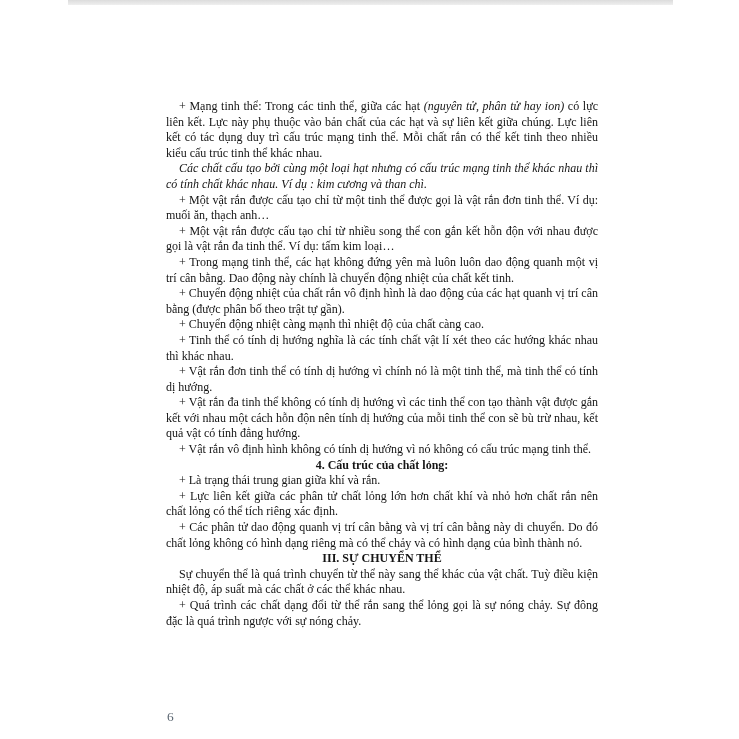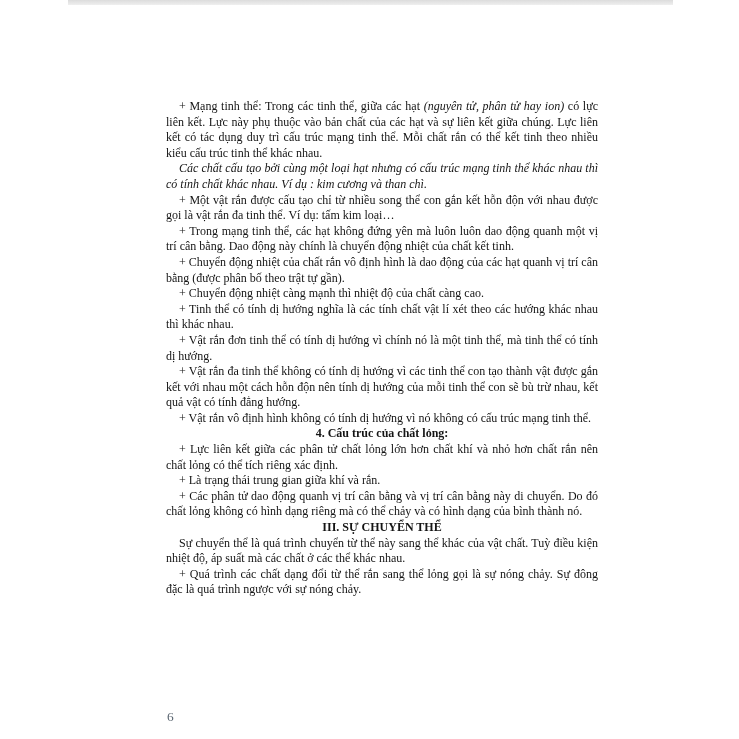--- a/index.html
+++ b/index.html
@@ -61,30 +61,31 @@
   }
 </style>
 </head>
 <body>
 
 <div class="page">
   <div class="edge-strip"></div>
   <div class="doc-body">
       <p class="body"><span>+ Mạng tinh thể: Trong các tinh thể, giữa các hạt </span><span class="it">(nguyên tử, phân tử hay ion)</span><span> có lực liên kết. Lực này phụ thuộc vào bản chất của các hạt và sự liên kết giữa chúng. Lực liên kết có tác dụng duy trì cấu trúc mạng tinh thể. Mỗi chất rắn có thể kết tinh theo nhiều kiểu cấu trúc tinh thể khác nhau.</span></p>
       <p class="italic-note"><span class="it">Các chất cấu tạo bởi cùng một loại hạt nhưng có cấu trúc mạng tinh thể khác nhau thì có tính chất khác nhau. Ví dụ : kim cương và than chì.</span></p>
+      <p class="body"><span>+ Một vật rắn được cấu tạo chỉ từ một tinh thể được gọi là vật rắn đơn tinh thể. Ví dụ: muối ăn, thạch anh…</span></p>
       <p class="body"><span>+ Một vật rắn được cấu tạo chỉ từ nhiều song thể con gắn kết hỗn độn với nhau được gọi là vật rắn đa tinh thể. Ví dụ: tấm kim loại…</span></p>
       <p class="body"><span>+ Trong mạng tinh thể, các hạt không đứng yên mà luôn luôn dao động quanh một vị trí cân bằng. Dao động này chính là chuyển động nhiệt của chất kết tinh.</span></p>
       <p class="body"><span>+ Chuyển động nhiệt của chất rắn vô định hình là dao động của các hạt quanh vị trí cân bằng (được phân bố theo trật tự gần).</span></p>
       <p class="body"><span>+ Chuyển động nhiệt càng mạnh thì nhiệt độ của chất càng cao.</span></p>
       <p class="body"><span>+ Tinh thể có tính dị hướng nghĩa là các tính chất vật lí xét theo các hướng khác nhau thì khác nhau.</span></p>
       <p class="body"><span>+ Vật rắn đơn tinh thể có tính dị hướng vì chính nó là một tinh thể, mà tinh thể có tính dị hướng.</span></p>
       <p class="body"><span>+ Vật rắn đa tinh thể không có tính dị hướng vì các tinh thể con tạo thành vật được gắn kết với nhau một cách hỗn độn nên tính dị hướng của mỗi tinh thể con sẽ bù trừ nhau, kết quả vật có tính đẳng hướng.</span></p>
       <p class="body"><span>+ Vật rắn vô định hình không có tính dị hướng vì nó không có cấu trúc mạng tinh thể.</span></p>
       <p class="heading"><span>4. Cấu trúc của chất lỏng:</span></p>
+      <p class="body"><span>+ Là trạng thái trung gian giữa khí và rắn.</span></p>
       <p class="body"><span>+ Lực liên kết giữa các phân tử chất lỏng lớn hơn chất khí và nhỏ hơn chất rắn nên chất lỏng có thể tích riêng xác định.</span></p>
-      <p class="body"><span>+ Là trạng thái trung gian giữa khí và rắn.</span></p>
       <p class="body"><span>+ Các phân tử dao động quanh vị trí cân bằng và vị trí cân bằng này di chuyển. Do đó chất lỏng không có hình dạng riêng mà có thể chảy và có hình dạng của bình thành nó.</span></p>
       <p class="heading"><span>III. SỰ CHUYỂN THỂ</span></p>
       <p class="body"><span>Sự chuyển thể là quá trình chuyển từ thể này sang thể khác của vật chất. Tuỳ điều kiện nhiệt độ, áp suất mà các chất ở các thể khác nhau.</span></p>
       <p class="body"><span>+ Quá trình các chất dạng đổi từ thể rắn sang thể lỏng gọi là sự nóng chảy. Sự đông đặc là quá trình ngược với sự nóng chảy.</span></p>
     </div>
   <div class="page-number">6</div>
 </div>
 
 </body></html>

